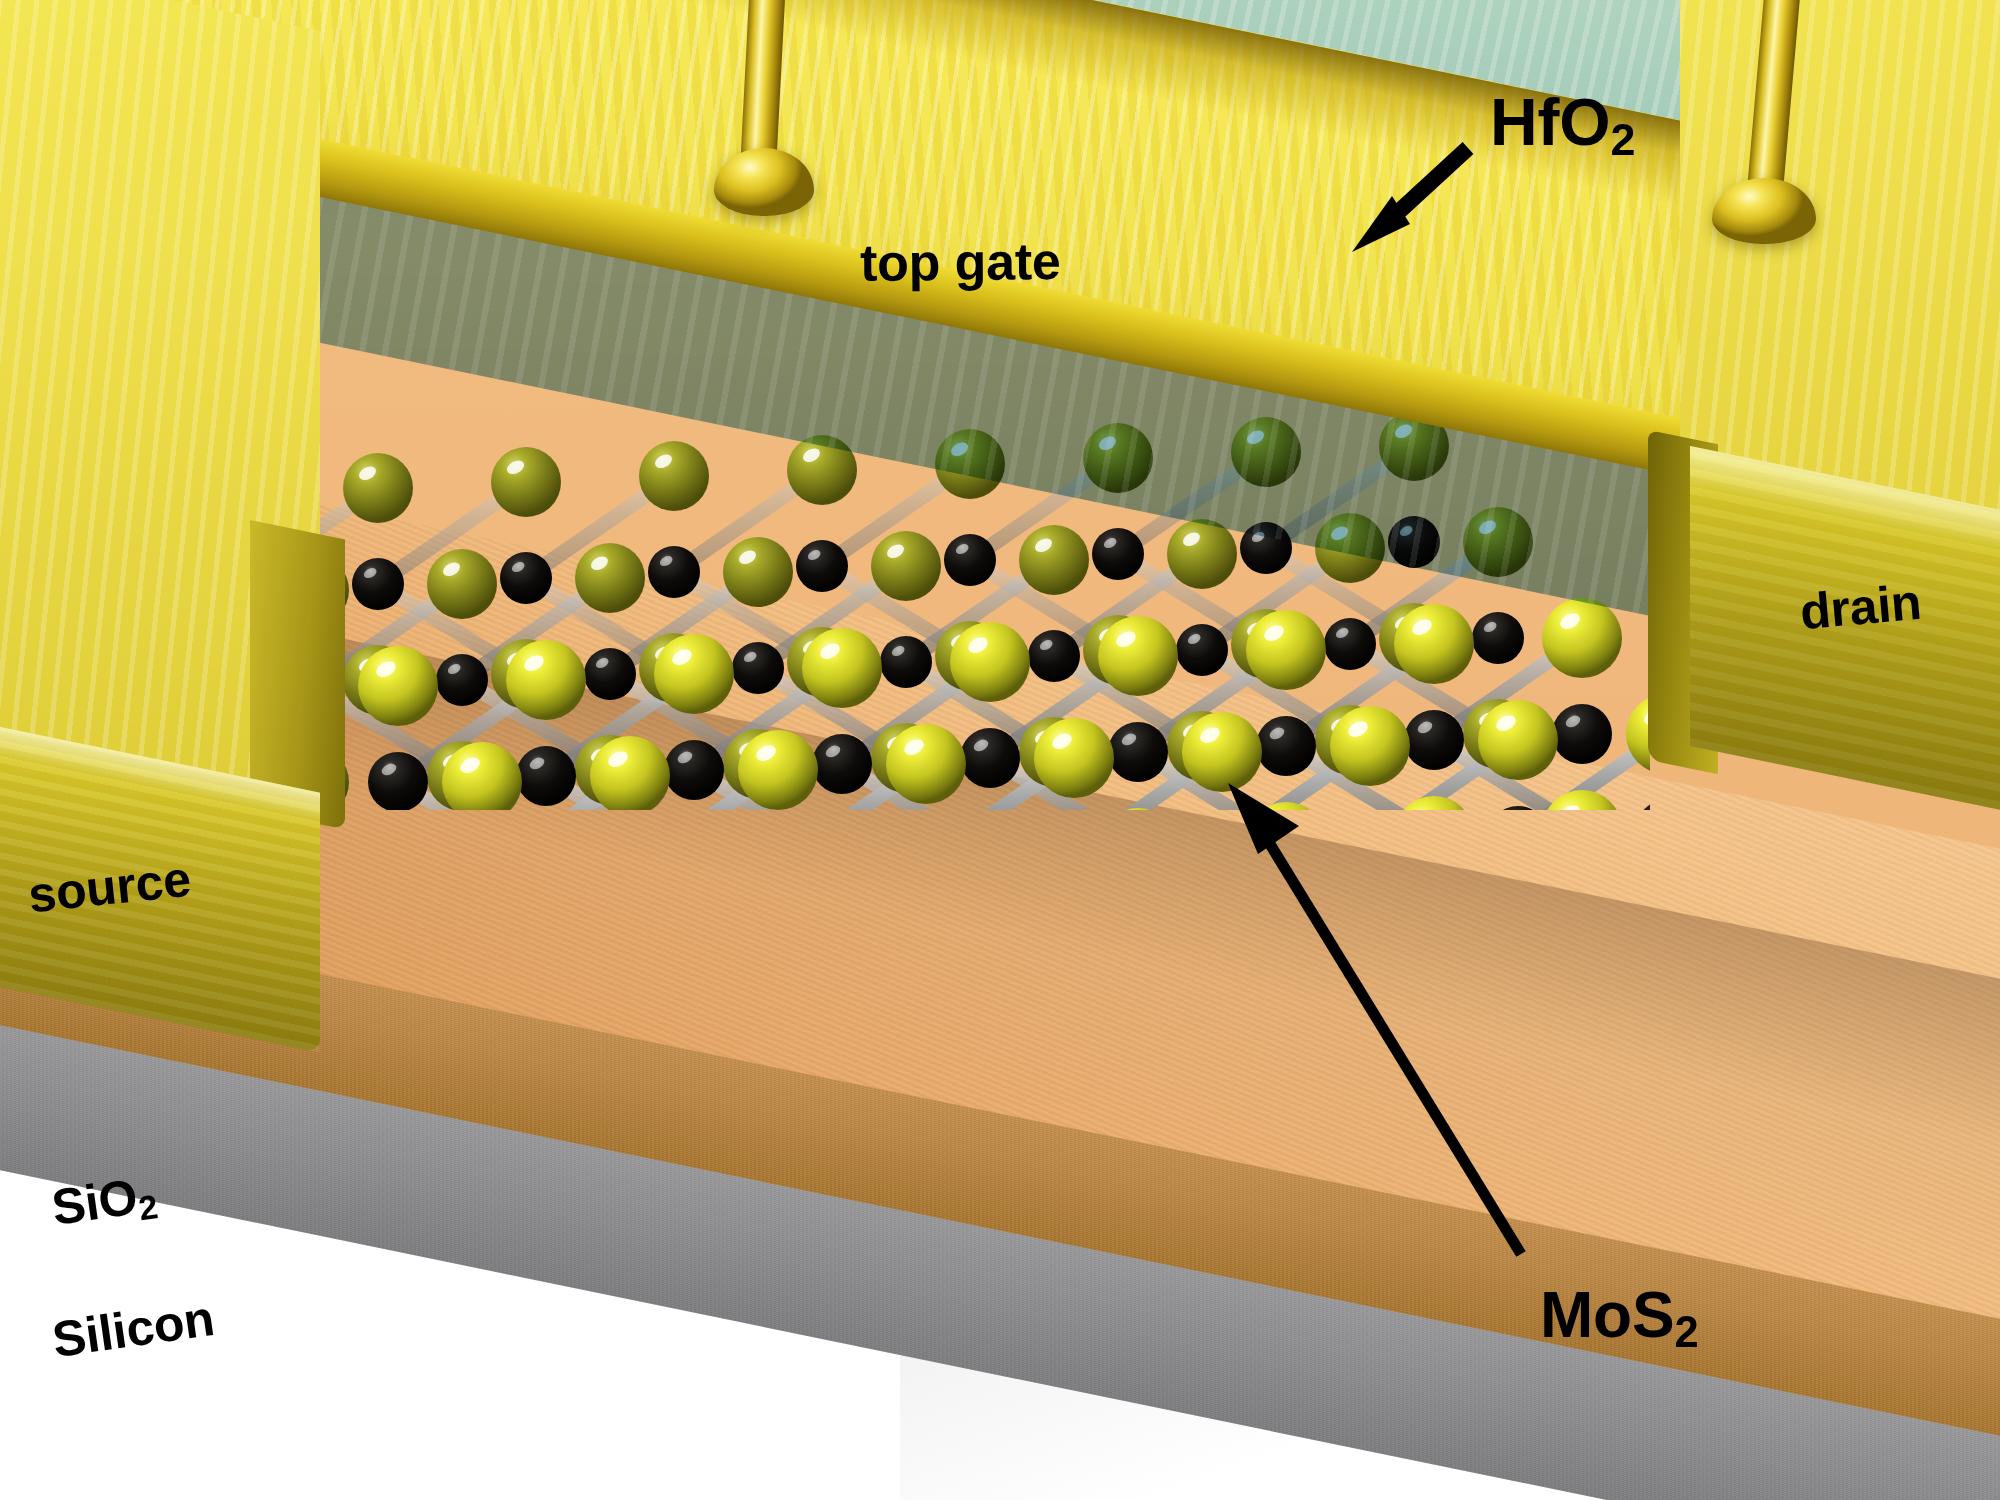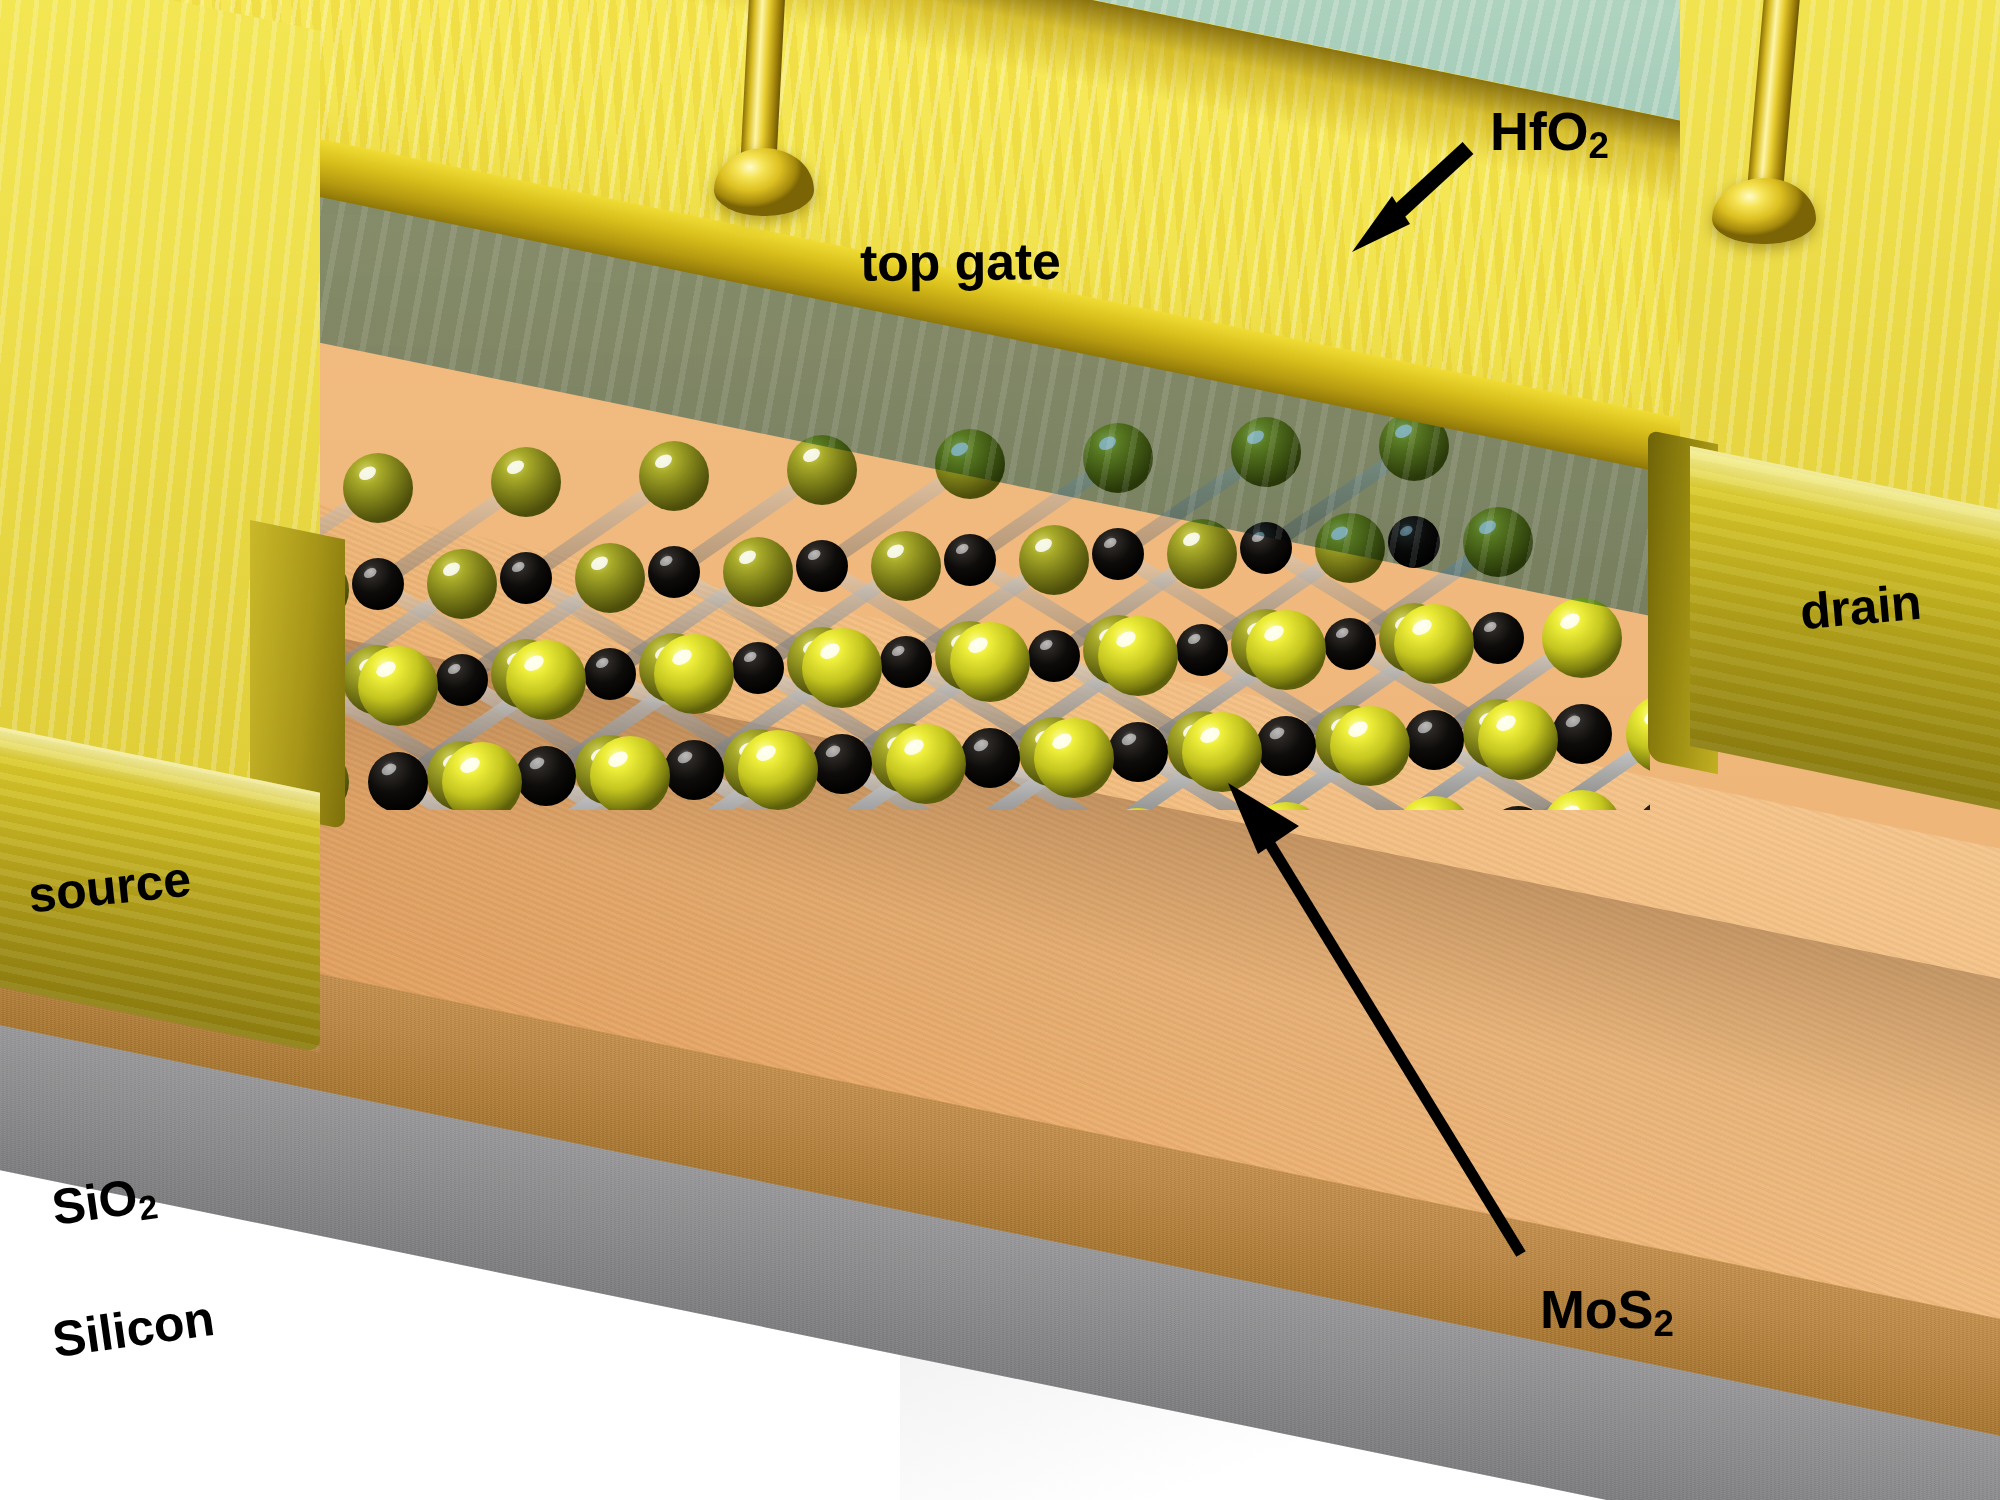--- a/index.html
+++ b/index.html
@@ -248,26 +248,26 @@
     font-weight:700;
     white-space:nowrap;
     letter-spacing:-0.2px;
   }
   .label sub {
     font-size:.68em;
     vertical-align: -0.22em;
     font-weight:700;
   }
   #label-top-gate { left: 860px; top: 232px; font-size: 52px; transform: rotate(-0.5deg); }
-  #label-hfo2     { left: 1490px; top: 84px;  font-size: 54px; margin-top: 16px; }
+  #label-hfo2     { left: 1490px; top: 84px;  font-size: 66px; }
   #label-drain    { left: 1800px; top: 578px; font-size: 50px; transform: rotate(-5deg); }
   #label-source   { left: 28px;   top: 858px; font-size: 50px; transform: rotate(-6deg); }
   #label-sio2     { left: 52px;   top: 1172px;font-size: 50px; transform: rotate(-8deg); }
   #label-silicon  { left: 52px;   top: 1300px;font-size: 50px; transform: rotate(-8deg); }
-  #label-mos2     { left: 1540px; top: 1278px;font-size: 54px; text-align: center; }
+  #label-mos2     { left: 1540px; top: 1278px;font-size: 64px; text-align: center; }
 
   
   #arrow-layer { position:absolute; left:0; top:0; width:2000px; height:1500px; pointer-events:none; }
 </style>
 </head>
 <body>
 
 <div id="stage">
 
   <div class="bg-warm"></div>

